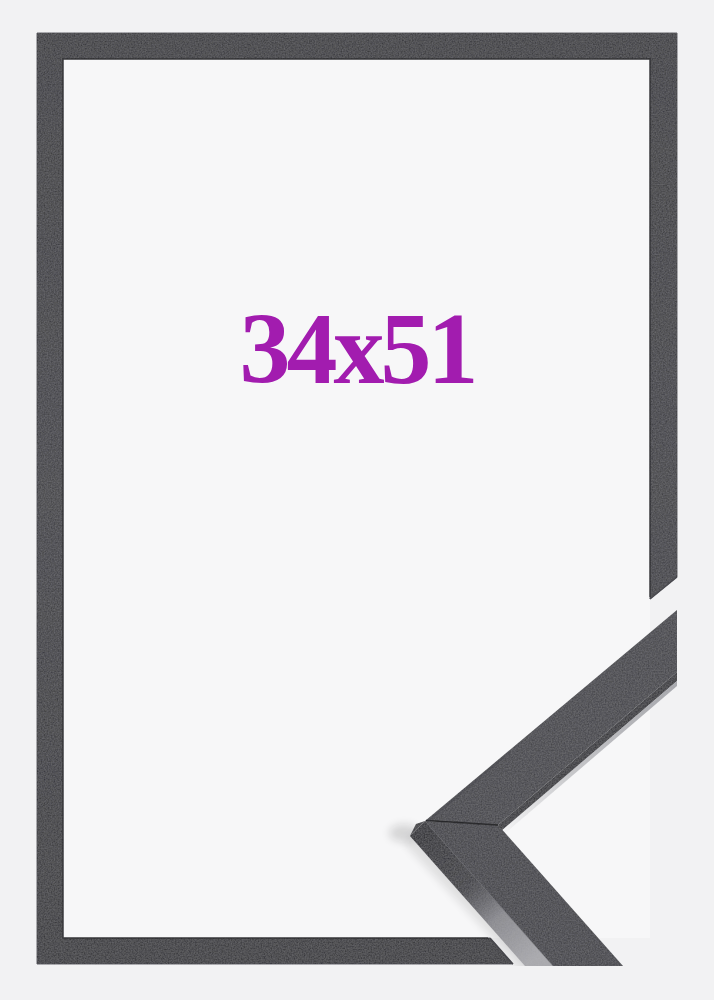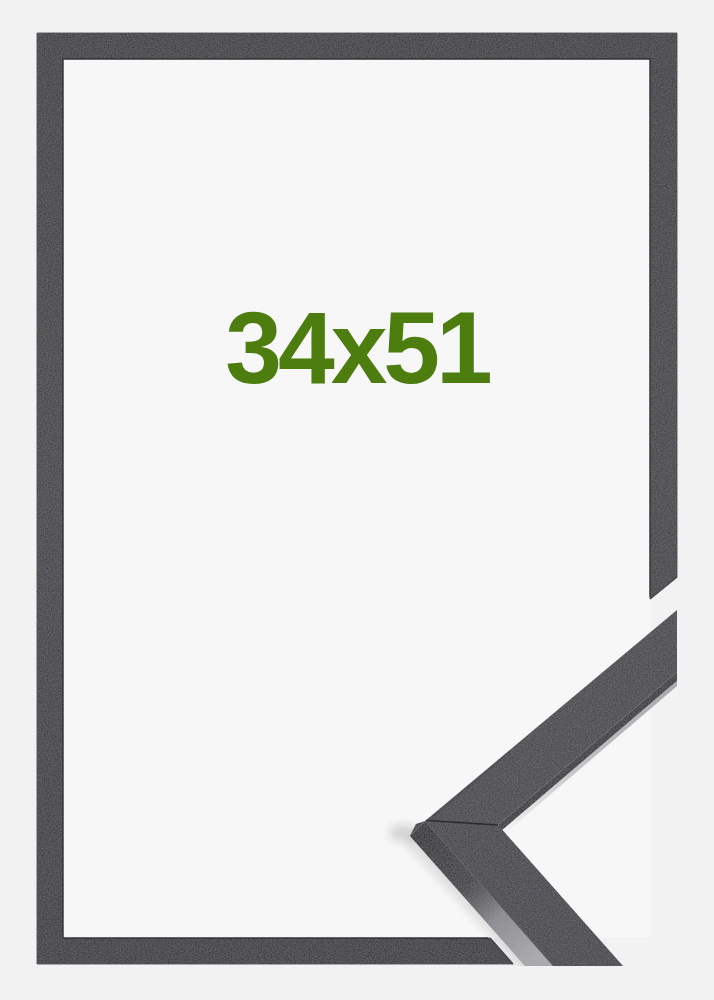--- a/index.html
+++ b/index.html
@@ -11,22 +11,23 @@
     font-family:"Liberation Sans",sans-serif;
   }
   .photo-svg{position:absolute;left:0;top:0;display:block;}
   .size-label{
     position:absolute;left:0;right:0;top:295px;
     text-align:center;
     font-weight:700;
     font-size:102px;
     line-height:1.05;
     letter-spacing:-4px;
-    color:#4d7c0f;
+    color:#a21caf;
     user-select:none;
+    font-family:Liberation Serif, serif;
   }
 </style>
 </head>
 <body>
 
 <div class="stage">
 
   <svg class="photo-svg" width="714" height="1000" viewBox="0 0 714 1000">
     <defs>
       <linearGradient id="frameGrad" x1="0" y1="0" x2="0" y2="1">

